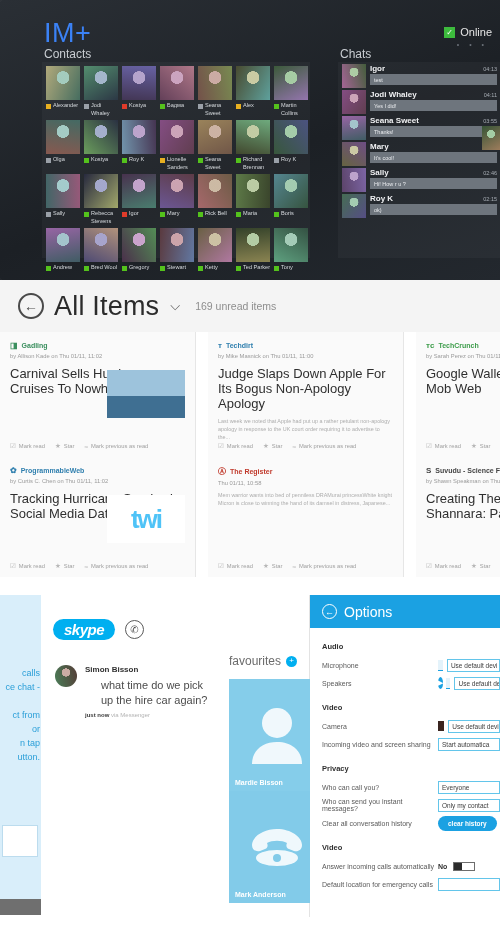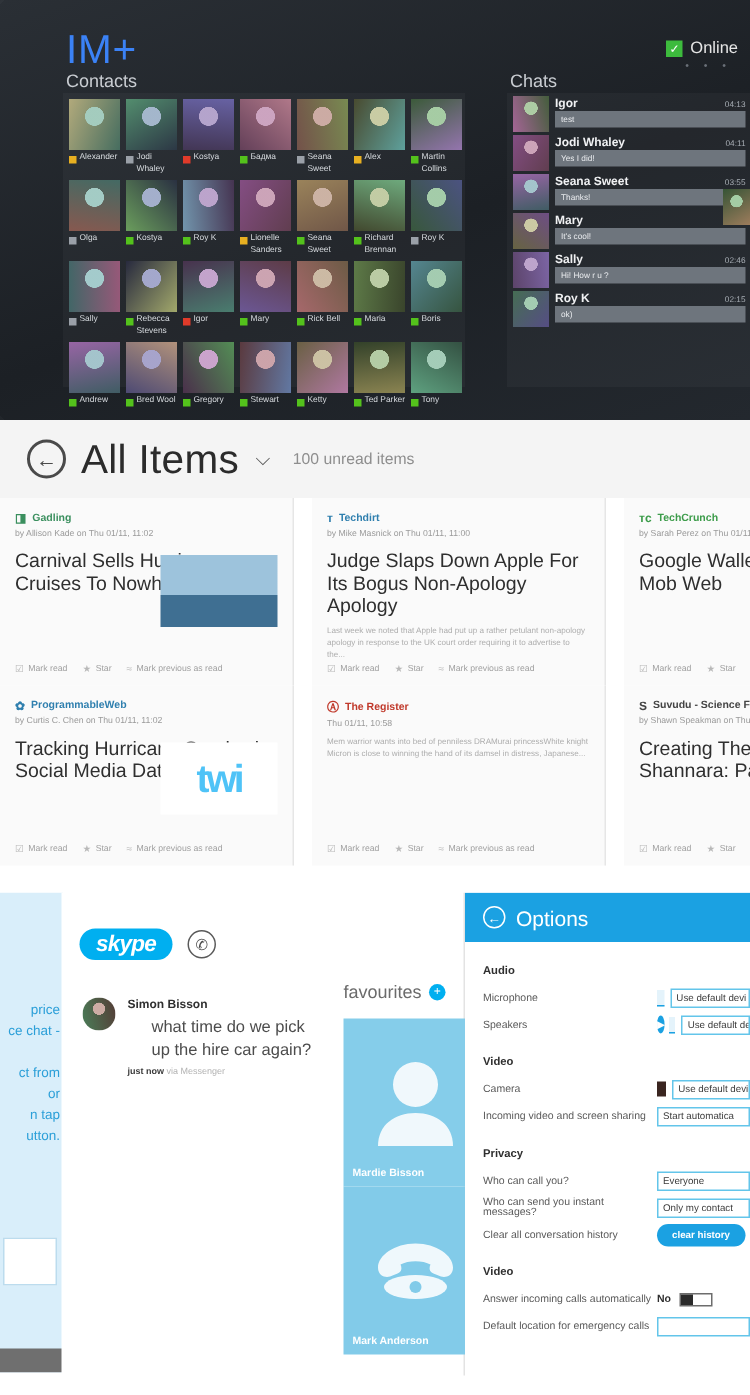--- a/index.html
+++ b/index.html
@@ -563,21 +563,21 @@
       </div>
     <div class="chat-peek" id="chat-peek" style="background-image: radial-gradient(circle at 50% 34%, rgb(164, 204, 164) 0px, rgb(164, 204, 164) 22%, transparent 23%), linear-gradient(329deg, rgb(157, 124, 92), rgb(54, 84, 54));"></div>
   </div>
 </div>
 
 <div id="reader-section">
   <div id="reader-header">
     <div class="back-circle">←</div>
     <div class="reader-title">All Items</div>
     <div class="reader-caret">⌵</div>
-    <div class="reader-sub">100 unread items</div>
+    <div class="reader-sub">169 unread items</div>
   </div>
   <div class="cards-row" id="row1">
       <div class="news-card">
         <div class="src-line">
           <span class="src-glyph" style="color: rgb(58, 143, 94);">◨</span>
           <span class="src-name" style="color: rgb(58, 143, 94);">Gadling</span>
         </div>
         <div class="byline">by Allison Kade on Thu 01/11, 11:02</div>
         <div class="headline">Carnival Sells Hurricane Cruises To Nowhere</div>
         <div class="excerpt"></div>
@@ -707,21 +707,21 @@
         </div>
       </div>
     </div>
 </div>
 
 <div id="bottom-section">
 
   <div id="skype-pane">
     <div id="skype-edge">
       <div id="edge-text">
-          <div class="edge-line">price</div>
+          <div class="edge-line">calls</div>
           <div class="edge-line">ce chat -</div>
           <div class="edge-line">&nbsp;</div>
           <div class="edge-line">ct from</div>
           <div class="edge-line">or</div>
           <div class="edge-line">n tap</div>
           <div class="edge-line">utton.</div>
         </div>
       <div id="edge-input"></div>
       <div id="edge-bar"></div>
     </div>

